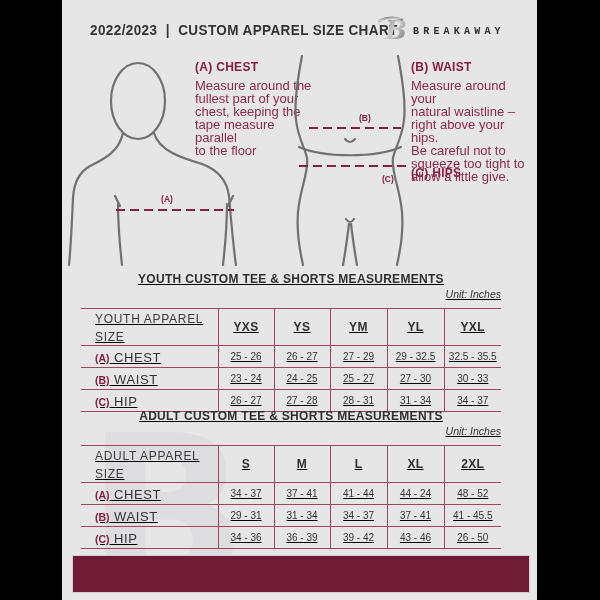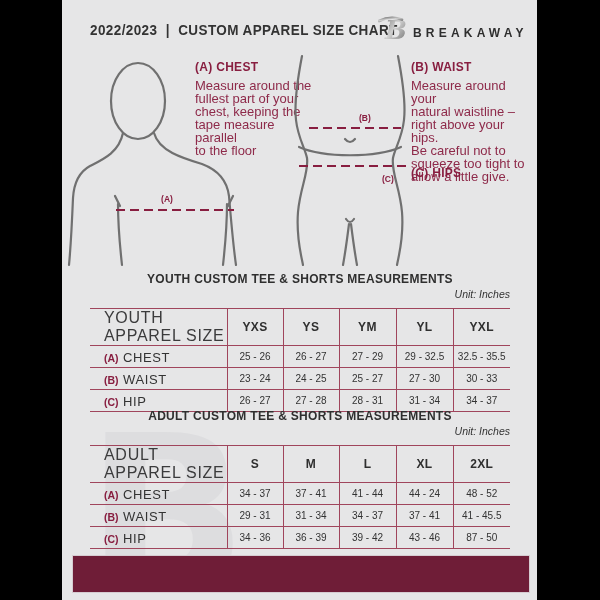--- a/index.html
+++ b/index.html
@@ -4,39 +4,39 @@
 <style>
   html,body{margin:0;padding:0;background:#000;}
   #screen{position:relative;width:600px;height:600px;background:#000;overflow:hidden;
           font-family:"Liberation Sans",sans-serif;}
   #page{position:absolute;left:62px;top:0;width:475px;height:600px;background:#e6e6e7;overflow:hidden;}
 
   
   .hdr-title{position:absolute;left:28px;top:22px;font-size:13.5px;font-weight:bold;color:#333;
              letter-spacing:.4px;white-space:pre;transform:scaleY(1.12);transform-origin:left top;}
   .logo{position:absolute;left:316px;top:13px;}
-  .brand{position:absolute;left:351px;top:26px;font-size:12px;font-weight:bold;color:#2f2f2f;letter-spacing:4.2px;}
+  .brand{position:absolute;left:351px;top:26px;font-size:10px;font-weight:bold;color:#2f2f2f;letter-spacing:4.2px;font-family:Liberation Mono, monospace;}
 
   
   .g-head{position:absolute;font-size:12px;font-weight:bold;color:#881e40;letter-spacing:.3px;}
   .g-desc{position:absolute;font-size:13px;color:#8e2a4a;line-height:13px;white-space:pre-line;}
   #figures{position:absolute;left:0;top:0;pointer-events:none;}
 
   
-  .table-block{position:absolute;left:28px;width:420px;}
+  .table-block{position:absolute;left:19px;width:420px;text-decoration:underline;}
   .tbl-title{text-align:center;font-size:12px;font-weight:bold;color:#2f2f2f;letter-spacing:.3px;}
   .tbl-unit{text-align:right;font-size:10.5px;font-style:italic;color:#333;margin-top:2px;margin-bottom:8px;}
   table.size-table{border-collapse:collapse;width:420px;table-layout:fixed;background:transparent;}
   table.size-table tr{border-top:1.5px solid #a0455c;}
   table.size-table{border-bottom:1.5px solid #a0455c;}
   table.size-table td{padding:0;vertical-align:middle;}
   table.size-table td+td{border-left:1.5px solid #a0455c;text-align:center;}
   td.lbl-col{padding-left:14px !important;height:21px;}
   tr.hdr-row td{height:22px;}
-  .hdr-lbl{font-size:16px;color:#3b3b3c;letter-spacing:.7px;margin-top:46px;}
+  .hdr-lbl{font-size:12px;color:#3b3b3c;letter-spacing:.7px;margin-top:46px;}
   .size-cell{font-size:12px;font-weight:bold;color:#2f2f2f;letter-spacing:.4px;margin-top:36px;}
   .row-key{font-size:10.5px;font-weight:bold;color:#881e40;}
   .row-nm{font-size:13px;color:#333;letter-spacing:.6px;}
   .val-cell{font-size:10px;color:#333;}
 
   
   .watermark{position:absolute;left:24px;top:408px;font-size:212px;line-height:1;font-weight:bold;
              font-family:"DejaVu Sans",sans-serif;color:#dddddf;z-index:0;}
   .content-z{z-index:2;}
   .footer-bar{position:absolute;left:10px;top:555px;width:456px;height:36px;background:#6f1d37;
@@ -201,21 +201,21 @@
           <td class="val-cell">34 - 37</td>
           <td class="val-cell">37 - 41</td>
           <td class="val-cell">41 - 45.5</td>
         </tr>
         <tr>
           <td class="lbl-col"><span class="row-key">(C)</span> <span class="row-nm">HIP</span></td>
           <td class="val-cell">34 - 36</td>
           <td class="val-cell">36 - 39</td>
           <td class="val-cell">39 - 42</td>
           <td class="val-cell">43 - 46</td>
-          <td class="val-cell">87 - 50</td>
+          <td class="val-cell">26 - 50</td>
         </tr>
       </tbody>
         </table>
     </div>
 
     <div class="footer-bar"></div>
 
   </div>
 </div>
 

